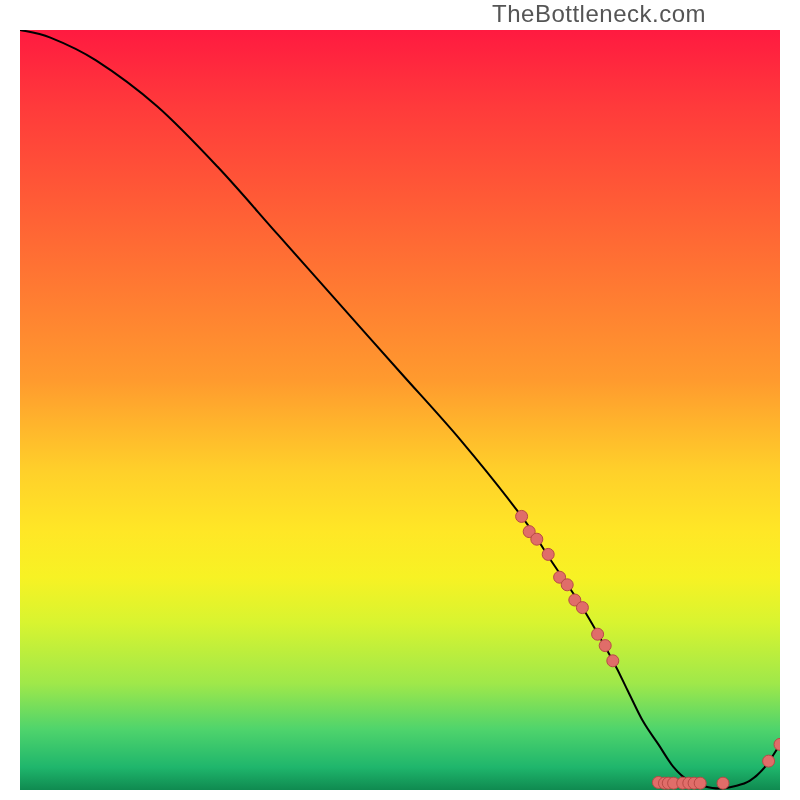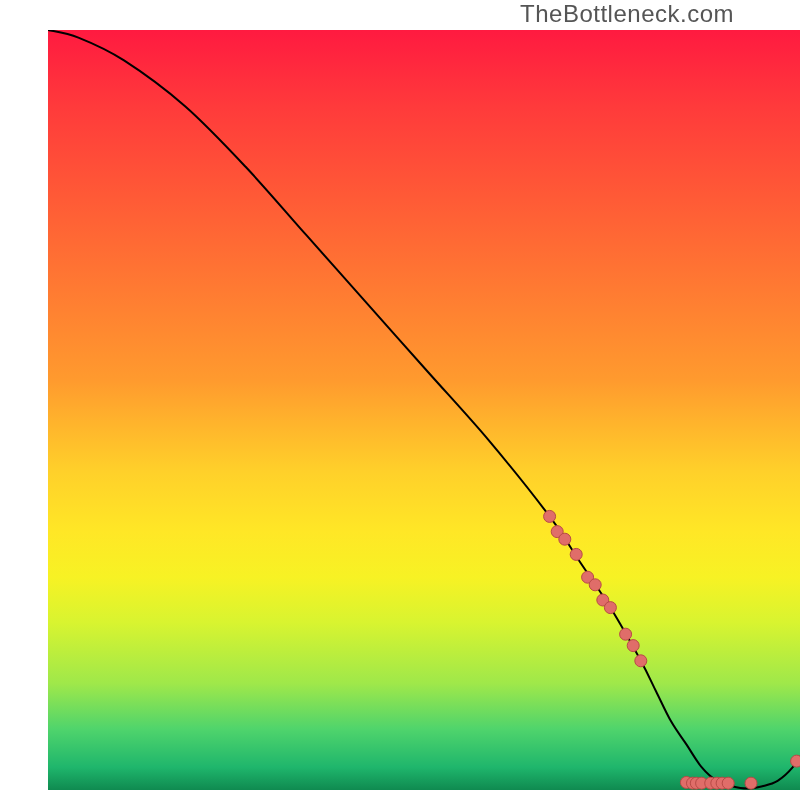--- a/index.html
+++ b/index.html
@@ -8,21 +8,20 @@
     width: 800px;
     height: 800px;
     overflow: hidden;
     background: #ffffff;
     font-family: Arial, Helvetica, sans-serif;
   }
   .chart-wrap {
     position: relative;
     width: 712px;
     height: 800px;
-    margin-left: 28px;
   }
   .watermark {
     position: absolute;
     top: 0;
     right: 6px;
     font-size: 24px;
     font-weight: 400;
     color: #555555;
     letter-spacing: 0.5px;
     user-select: none;

